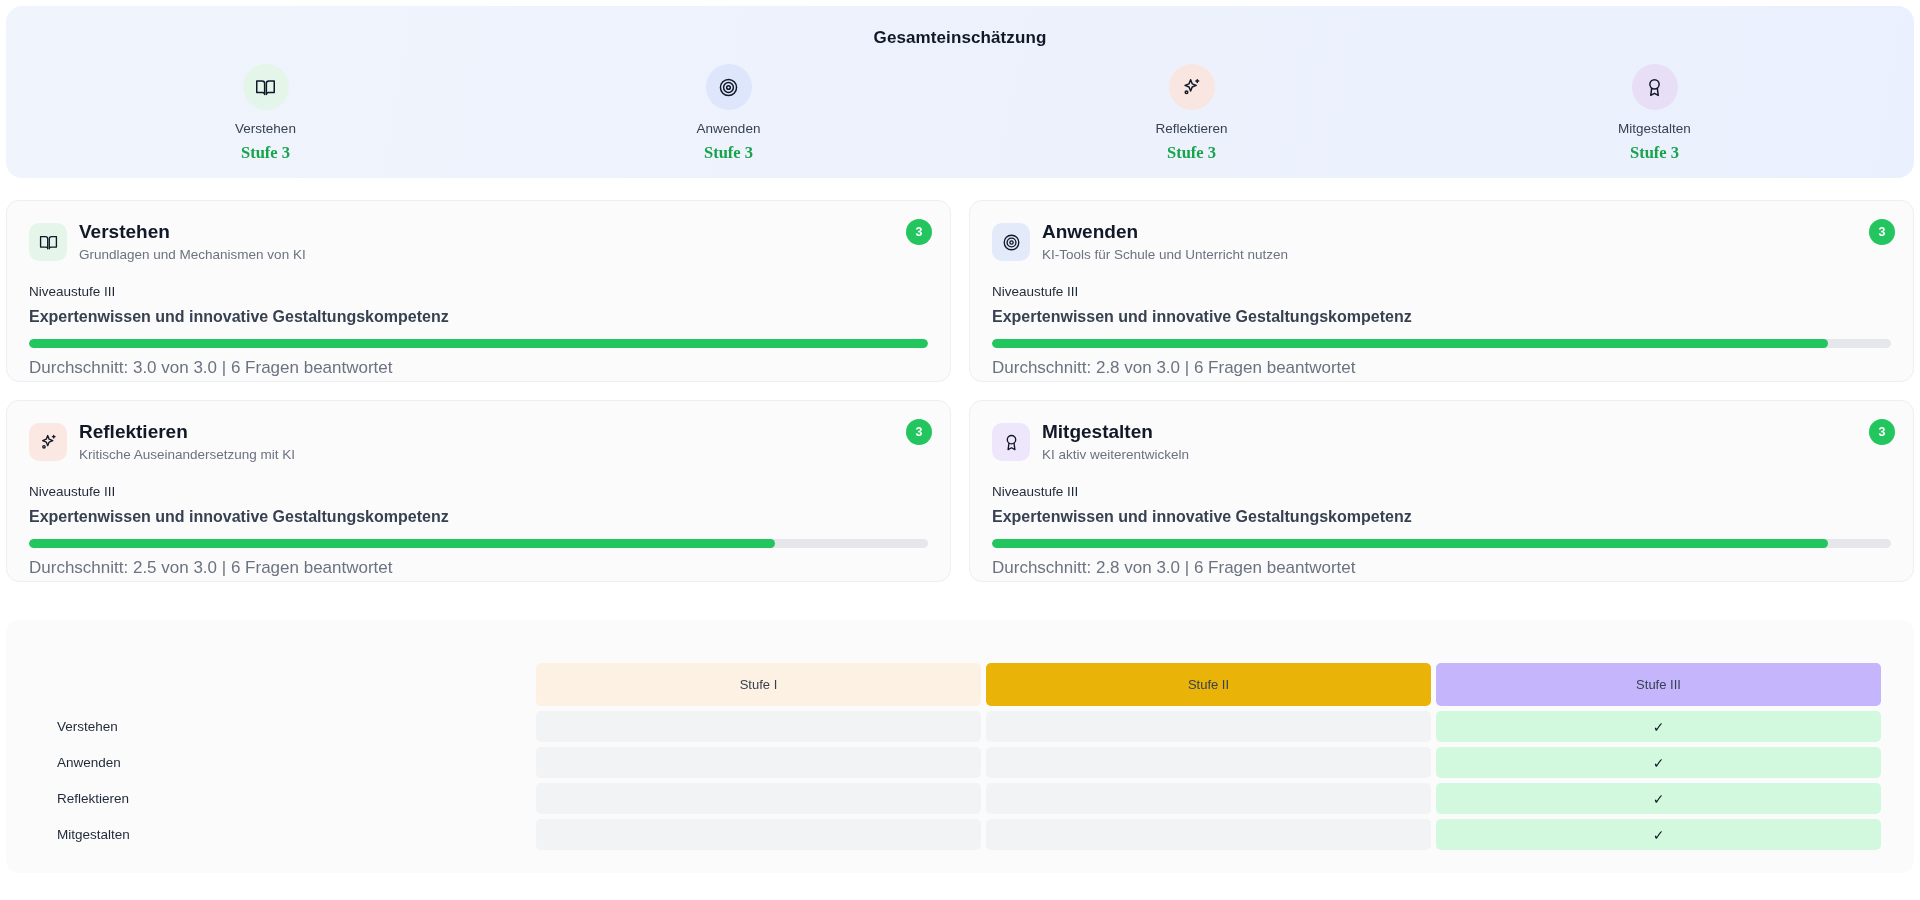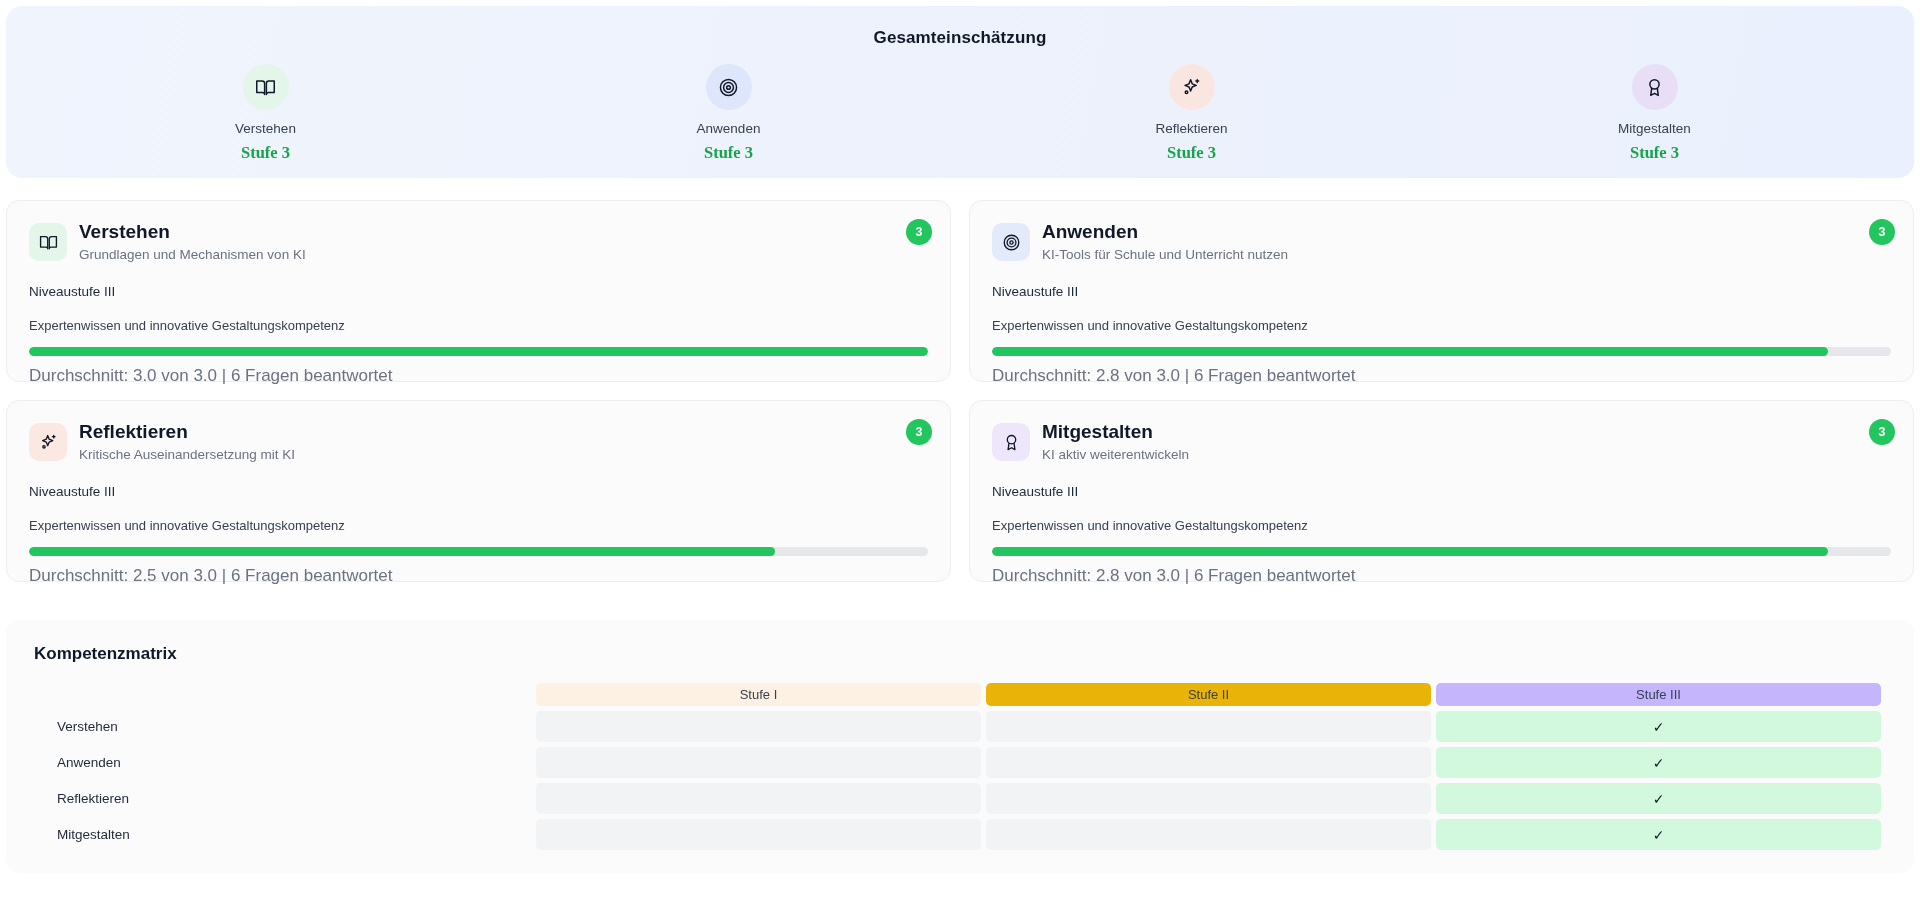--- a/index.html
+++ b/index.html
@@ -111,24 +111,25 @@
     font-weight: bold;
     display: flex; align-items: center; justify-content: center;
   }
   .card-level {
     margin-top: 21px;
     font-size: 13.5px;
     color: #1f2937;
     line-height: 1.2;
   }
   .card-level-desc {
-    margin-top: 18px;
-    font-size: 13px;
+    margin-top: 7px;
+    font-size: 16px;
     color: #374151;
     line-height: 1.2;
+    font-weight: bold;
   }
   .progress-track {
     margin-top: 13px;
     height: 9px;
     background: #e5e7eb;
     border-radius: 99px;
     overflow: hidden;
   }
   .progress-fill {
     height: 100%;
@@ -159,21 +160,21 @@
   .matrix-table {
     width: 100%;
     border-collapse: separate;
     border-spacing: 5px 5px;
     margin-top: 14px;
     table-layout: fixed;
   }
   .matrix-table col.label-col { width: 492px; }
   .matrix-head-blank { background: transparent; }
   .matrix-th {
-    height: 23px;
+    height: 43px;
     font-size: 13px;
     font-weight: normal;
     color: #374151;
     text-align: center;
     border-radius: 5px;
     vertical-align: middle;
   }
   .th-1 { background: #fdf1e4; }
   .th-2 { background: #eab308; }
   .th-3 { background: #c4b5fd; }
@@ -349,21 +350,20 @@
       <div class="card-level-desc">Expertenwissen und innovative Gestaltungskompetenz</div>
       <div class="progress-track">
         <div class="progress-fill" style="width: 93%;"></div>
       </div>
       <div class="card-footnote">Durchschnitt: 2.8 von 3.0 | 6 Fragen beantwortet</div>
     </article>
 
   </section>
 
   <section class="matrix-section">
-    <div class="matrix-title">Kompetenzmatrix</div>
     <table class="matrix-table">
       <colgroup>
         <col class="label-col">
         <col>
           <col>
           <col>
       </colgroup>
       <thead>
         <tr>
           <th class="matrix-head-blank"></th>

